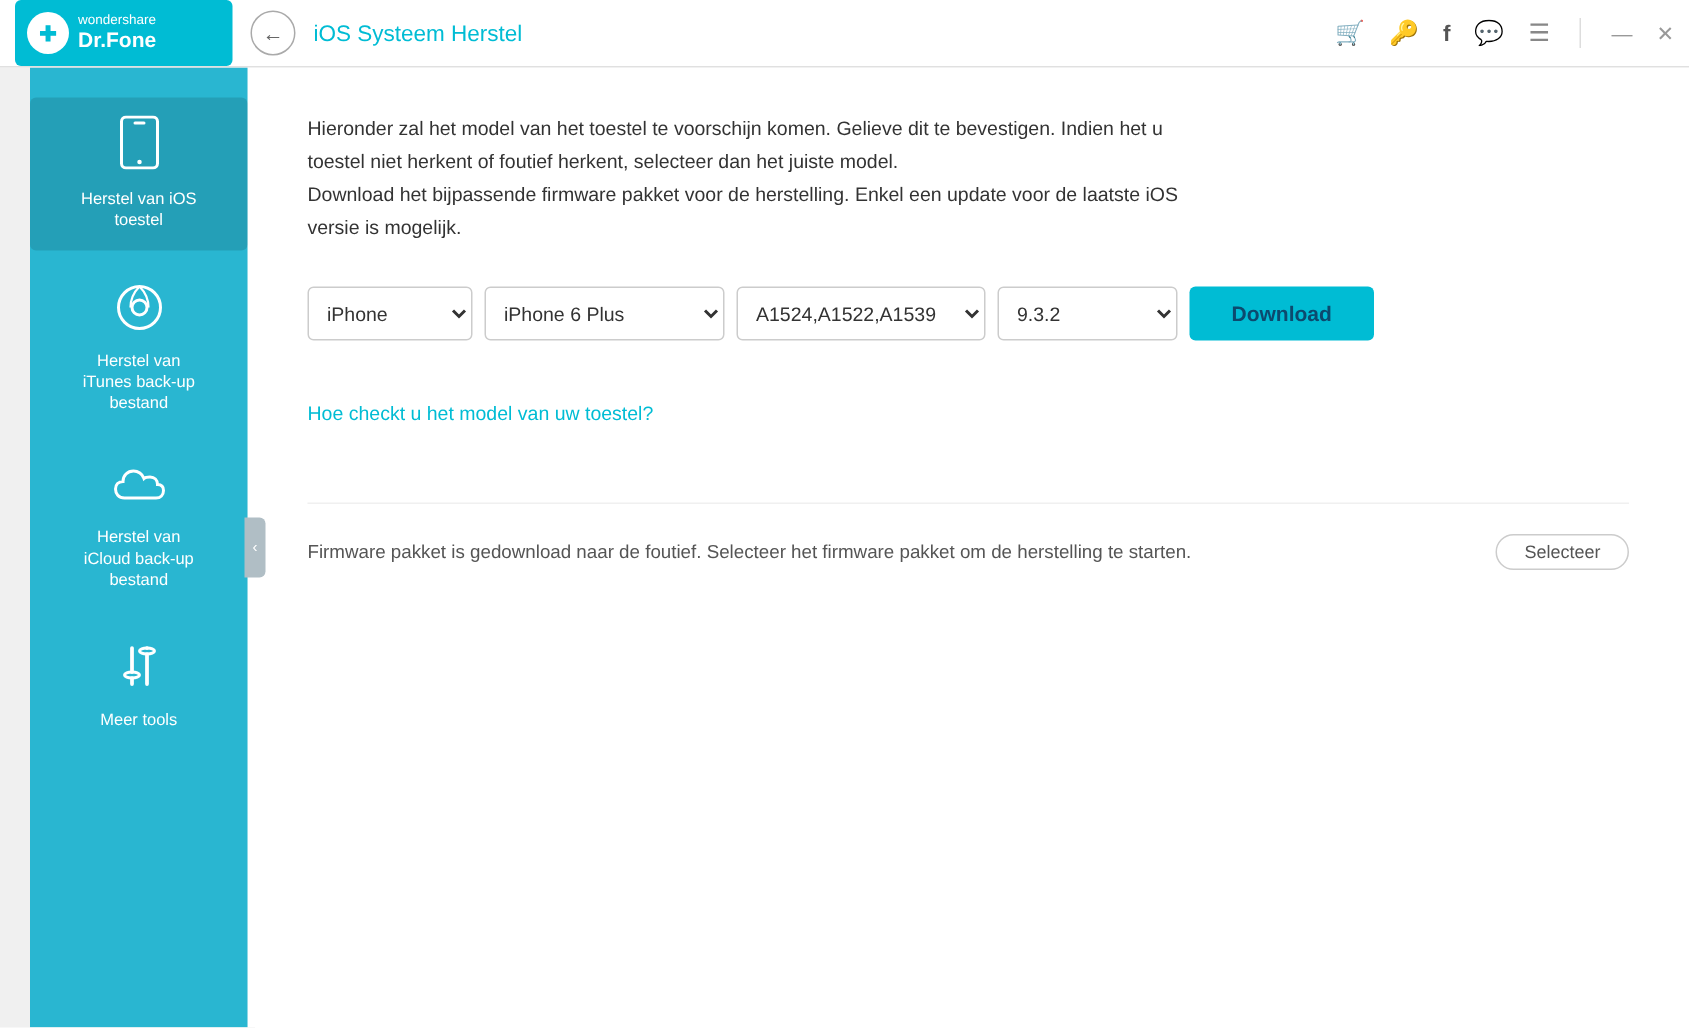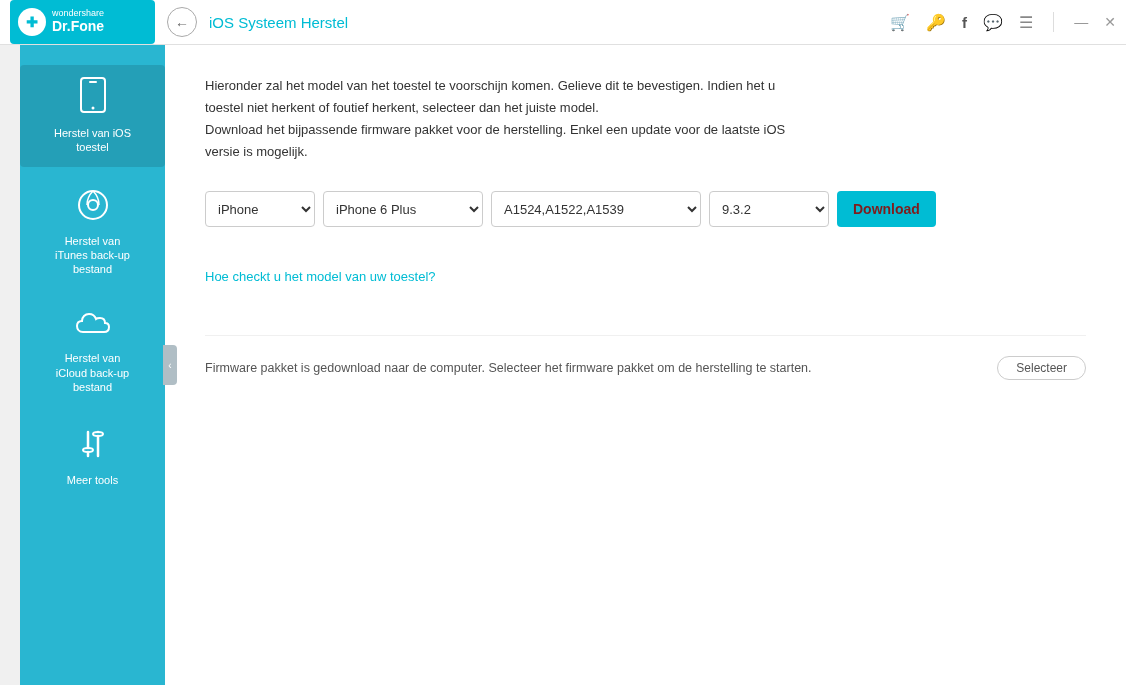--- a/index.html
+++ b/index.html
@@ -161,28 +161,28 @@
       border-radius: 4px;
       padding: 0 8px;
       font-size: 13px;
       color: #333;
       background: white;
       cursor: pointer;
       appearance: auto;
     }
     .sel-device { width: 110px; }
     .sel-model { width: 160px; }
-    .sel-variant { width: 210px; }
+    .sel-variant { width: 166px; }
     .sel-version { width: 120px; }
 
     .download-btn {
       height: 36px;
-      padding: 0 16px;
+      padding: 0 28px;
       background: #00bcd4;
-      color: #7f1d1d;
+      color: #0c4a6e;
       border: none;
       border-radius: 4px;
       font-size: 14px;
       font-weight: 600;
       cursor: pointer;
       white-space: nowrap;
     }
 
     .link-section {
       text-align: left;
@@ -328,19 +328,19 @@
       </select>
       <button class="download-btn">Download</button>
     </div>
 
     <div class="link-section">
       <a href="#">Hoe checkt u het model van uw toestel?</a>
     </div>
 
     <div class="bottom-section">
       <div class="bottom-row">
-        <span class="bottom-text">Firmware pakket is gedownload naar de computer. Selecteer het firmware pakket om de herstelling te starten.</span>
+        <span class="bottom-text">Firmware pakket is gedownload naar de foutief. Selecteer het firmware pakket om de herstelling te starten.</span>
         <button class="outline-btn">Selecteer</button>
       </div>
     </div>
 
   </div>
 </div>
 
 </body></html>

